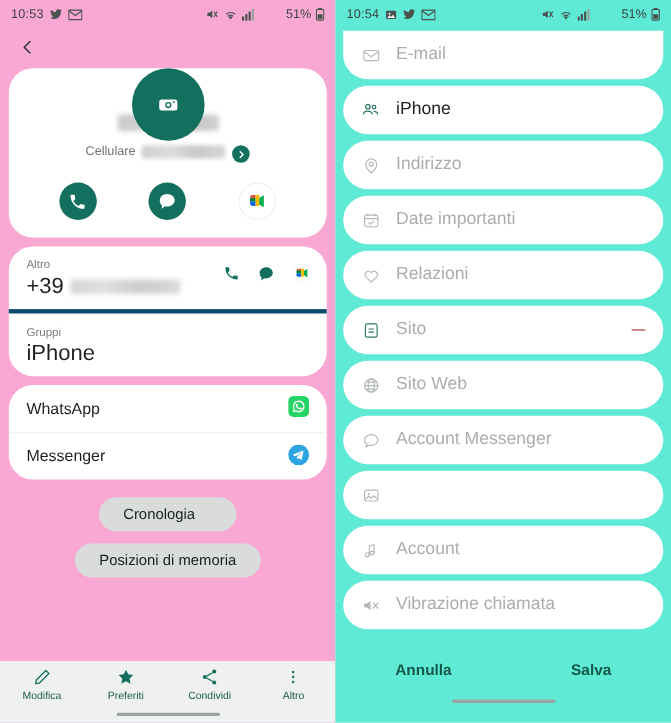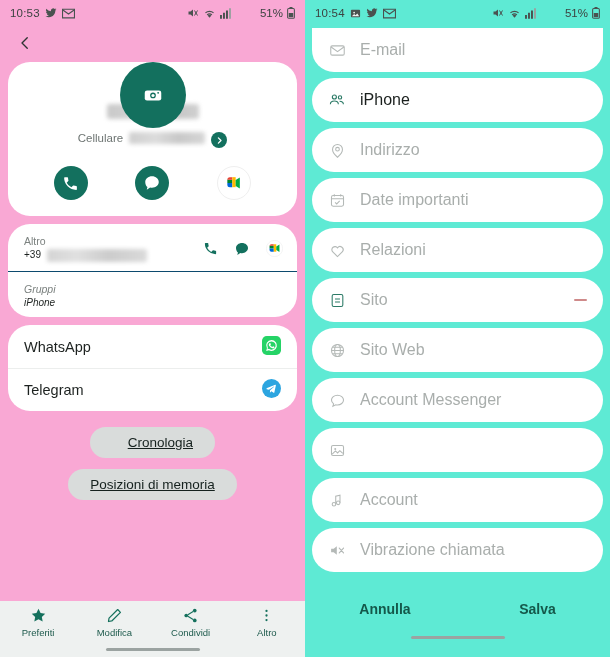--- a/index.html
+++ b/index.html
@@ -62,44 +62,44 @@
   .actions { margin-top: 18px; display: flex; justify-content: space-around; padding: 0 22px; }
   .act-btn {
     width: 34px; height: 34px; border-radius: 50%;
     display: flex; align-items: center; justify-content: center;
     background: #13705e;
   }
   .act-btn.meet { background: #ffffff; border: 1px solid #efefef; }
 
   .sec-card { margin-top: 8px; padding: 0; }
   .sec-row { padding: 11px 16px 9px 16px; position: relative; }
-  .sec-row + .sec-row { border-top: 1px solid #0c4a6e; font-style: italic; }
+  .sec-row + .sec-row { border-top: 4px solid #0c4a6e; }
   .sec-label { font-size: 10.5px; color: #7b817f; margin-bottom: 2px; }
-  .sec-value { font-size: 10px; color: #1d2220; display: flex; gap: 6px; }
+  .sec-value { font-size: 20px; color: #1d2220; display: flex; align-items: center; gap: 6px; }
   .sec-value-blur {
     width: 100px; height: 13px; border-radius: 2px;
     background: linear-gradient(90deg,#d4d4d4,#e0e0e0 30%,#cccccc 62%,#dadada);
     filter: blur(2.2px);
   }
   .sec-icons { position: absolute; right: 14px; top: 16px; display: flex; align-items: center; gap: 16px; }
 
   .app-card { margin-top: 8px; }
   .app-row {
     height: 43px; padding: 0 16px; display: flex; align-items: center;
     font-size: 14.5px; color: #1d2220;
   }
   .app-row + .app-row { border-top: 1px solid #eceeed; }
   .app-row .spacer { flex: 1; }
 
   .pillwrap { margin-top: 16px; display: flex; flex-direction: column; align-items: center; gap: 11px; }
   .pill {
     background: #d9dcdb; border: none; border-radius: 18px;
     padding: 8px 22px; font-size: 13.5px; color: #15211e;
     font-family: "Liberation Sans", sans-serif; cursor: pointer;
-    min-width: 125px; text-align: right; text-decoration: underline;
+    min-width: 125px; text-align: left;
   }
 
   .bottomnav {
     position: absolute; left: 0; right: 0; bottom: 0; height: 56px;
     display: flex; align-items: flex-start; justify-content: space-around;
     padding-top: 6px; background: #eef1f0;
   }
   .nav-item { display: flex; flex-direction: column; align-items: center; gap: 3px; width: 62px; }
   .nav-label { font-size: 9.5px; color: #1d5a4c; }
   .gesture-bar {
@@ -280,48 +280,48 @@
         <span>WhatsApp</span>
         <span class="spacer"></span>
         <span>
           <svg width="19" height="19" viewBox="0 0 24 24">
               <rect width="24" height="24" rx="6" fill="#25d366"></rect>
               <path fill="#ffffff" d="M12 5.2a6.8 6.8 0 0 0-5.8 10.3l-.9 3.3 3.4-.9A6.8 6.8 0 1 0 12 5.2zm0 1.6a5.2 5.2 0 1 1-2.7 9.6l-.3-.2-2 .5.5-1.9-.2-.3A5.2 5.2 0 0 1 12 6.8zm-2.3 2.5c-.1 0-.3 0-.5.2-.2.2-.6.6-.6 1.4s.6 1.6.7 1.7c.1.2 1.2 1.9 3 2.6 1.5.6 1.8.5 2.1.4.3 0 1-.4 1.2-.9.1-.4.1-.8.1-.9l-.4-.2-1.2-.6c-.2 0-.3 0-.4.1l-.5.7c-.1.1-.2.1-.4 0a4.3 4.3 0 0 1-1.3-.8 4.8 4.8 0 0 1-.9-1.1c-.1-.2 0-.3.1-.4l.3-.4.2-.3v-.3l-.6-1.4c-.1-.3-.3-.3-.4-.3h-.1z"></path>
             </svg>
         </span>
       </div>
       <div class="app-row">
-        <span>Telegram</span>
+        <span>Messenger</span>
         <span class="spacer"></span>
         <span>
           <svg width="19" height="19" viewBox="0 0 24 24">
               <circle cx="12" cy="12" r="12" fill="#2ca5e0"></circle>
               <path fill="#ffffff" d="M5.6 11.7l11.1-4.3c.5-.2 1 .1.8.8l-1.9 8.9c-.1.6-.5.7-1 .4l-2.7-2-1.3 1.3c-.2.2-.3.3-.6.3l.2-2.8 5.1-4.6c.2-.2 0-.3-.3-.1l-6.3 4-2.7-.8c-.6-.2-.6-.6.1-.9z"></path>
             </svg>
         </span>
       </div>
     </div>
 
     <div class="pillwrap">
       <button class="pill">Cronologia</button>
       <button class="pill">Posizioni di memoria</button>
     </div>
 
     <div class="bottomnav">
       <div class="nav-item">
         <svg width="17" height="17" viewBox="0 0 24 24">
+            <path fill="none" stroke="#14705c" stroke-width="1.7" stroke-linejoin="round" d="M16.5 3.6l3.9 3.9L8.2 19.7l-4.7.8.8-4.7z"></path>
+          </svg>
+        <span class="nav-label">Modifica</span>
+      </div>
+      <div class="nav-item">
+        <svg width="17" height="17" viewBox="0 0 24 24">
             <path fill="#14705c" d="M12 2.5l2.9 6 6.6.9-4.8 4.6 1.2 6.5L12 17.4 6.1 20.5l1.2-6.5L2.5 9.4l6.6-.9z"></path>
           </svg>
         <span class="nav-label">Preferiti</span>
-      </div>
-      <div class="nav-item">
-        <svg width="17" height="17" viewBox="0 0 24 24">
-            <path fill="none" stroke="#14705c" stroke-width="1.7" stroke-linejoin="round" d="M16.5 3.6l3.9 3.9L8.2 19.7l-4.7.8.8-4.7z"></path>
-          </svg>
-        <span class="nav-label">Modifica</span>
       </div>
       <div class="nav-item">
         <svg width="17" height="17" viewBox="0 0 24 24">
             <circle cx="18" cy="5" r="2.6" fill="#14705c"></circle>
             <circle cx="18" cy="19" r="2.6" fill="#14705c"></circle>
             <circle cx="6" cy="12" r="2.6" fill="#14705c"></circle>
             <path stroke="#14705c" stroke-width="1.6" d="M8.3 10.8l7.4-4.3M8.3 13.2l7.4 4.3"></path>
           </svg>
         <span class="nav-label">Condividi</span>
       </div>

